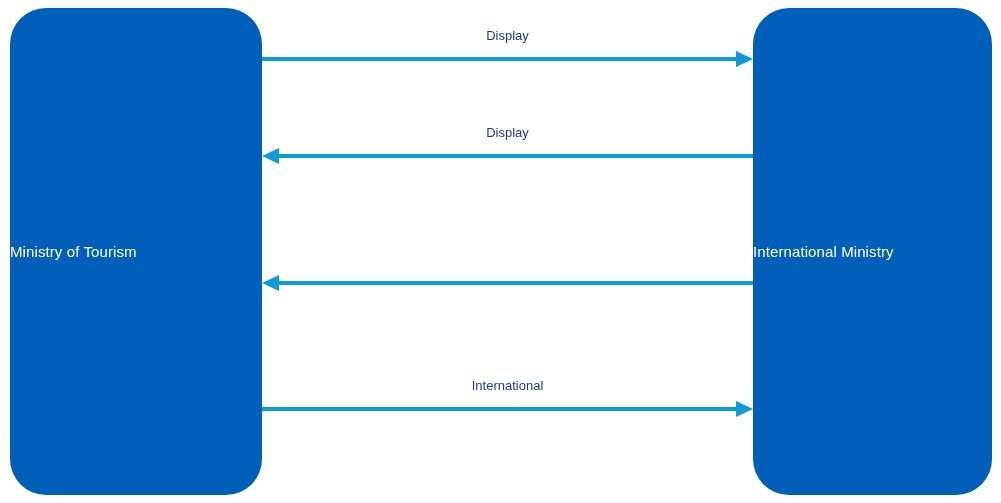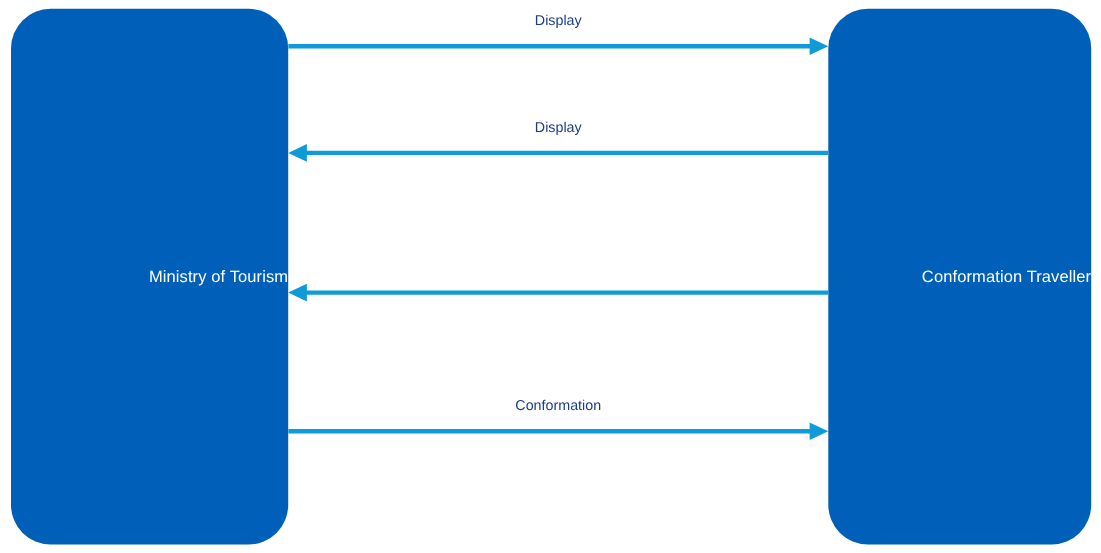--- a/index.html
+++ b/index.html
@@ -15,21 +15,21 @@
     position: relative;
     width: 1001px;
     height: 503px;
     background: #ffffff;
     overflow: hidden;
   }
   .actor-box {
     position: absolute;
     display: flex;
     align-items: center;
-    justify-content: flex-end;
+    justify-content: flex-start;
     background: #005FB8;
     border-radius: 36px;
     box-sizing: border-box;
   }
   .actor-label {
     color: #ffffff;
     font-size: 15px;
     font-family: "Liberation Sans", sans-serif;
     letter-spacing: 0.1px;
     text-align: center;
@@ -46,20 +46,21 @@
     left: 753px;
     top: 8px;
     width: 239px;
     height: 487px;
   }
   .message-group {
     position: absolute;
     left: 262px;
     width: 491px;
     height: 40px;
+    margin-top: 17px;
   }
   .message-label {
     position: absolute;
     left: 0;
     top: 0;
     width: 100%;
     text-align: center;
     color: #1B3D87;
     font-size: 13px;
     font-family: "Liberation Sans", sans-serif;
@@ -81,21 +82,21 @@
 </head>
 <body>
 
 <div id="diagram-canvas">
 
   <div class="actor-box" id="actor-left">
     <span class="actor-label">Ministry of Tourism</span>
   </div>
 
   <div class="actor-box" id="actor-right">
-    <span class="actor-label">Conformation Traveller</span>
+    <span class="actor-label">International Ministry</span>
   </div>
 
   <div class="message-group" id="msg-0">
     <span class="message-label">Display</span>
     <svg class="message-arrow" viewBox="0 0 491 18" preserveAspectRatio="none">
       <line x1="0" y1="9" x2="478" y2="9" stroke="#0F9BD7" stroke-width="4"></line>
       <polygon points="491,9 474,1 474,17" fill="#0F9BD7"></polygon>
     </svg>
   </div>
 
@@ -108,20 +109,20 @@
   </div>
 
   <div class="message-group" id="msg-2">
     <svg class="message-arrow" viewBox="0 0 491 18" preserveAspectRatio="none">
       <line x1="13" y1="9" x2="491" y2="9" stroke="#0F9BD7" stroke-width="4"></line>
       <polygon points="0,9 17,1 17,17" fill="#0F9BD7"></polygon>
     </svg>
   </div>
 
   <div class="message-group" id="msg-3">
-    <span class="message-label">Conformation</span>
+    <span class="message-label">International</span>
     <svg class="message-arrow" viewBox="0 0 491 18" preserveAspectRatio="none">
       <line x1="0" y1="9" x2="478" y2="9" stroke="#0F9BD7" stroke-width="4"></line>
       <polygon points="491,9 474,1 474,17" fill="#0F9BD7"></polygon>
     </svg>
   </div>
 
 </div>
 
 </body></html>

